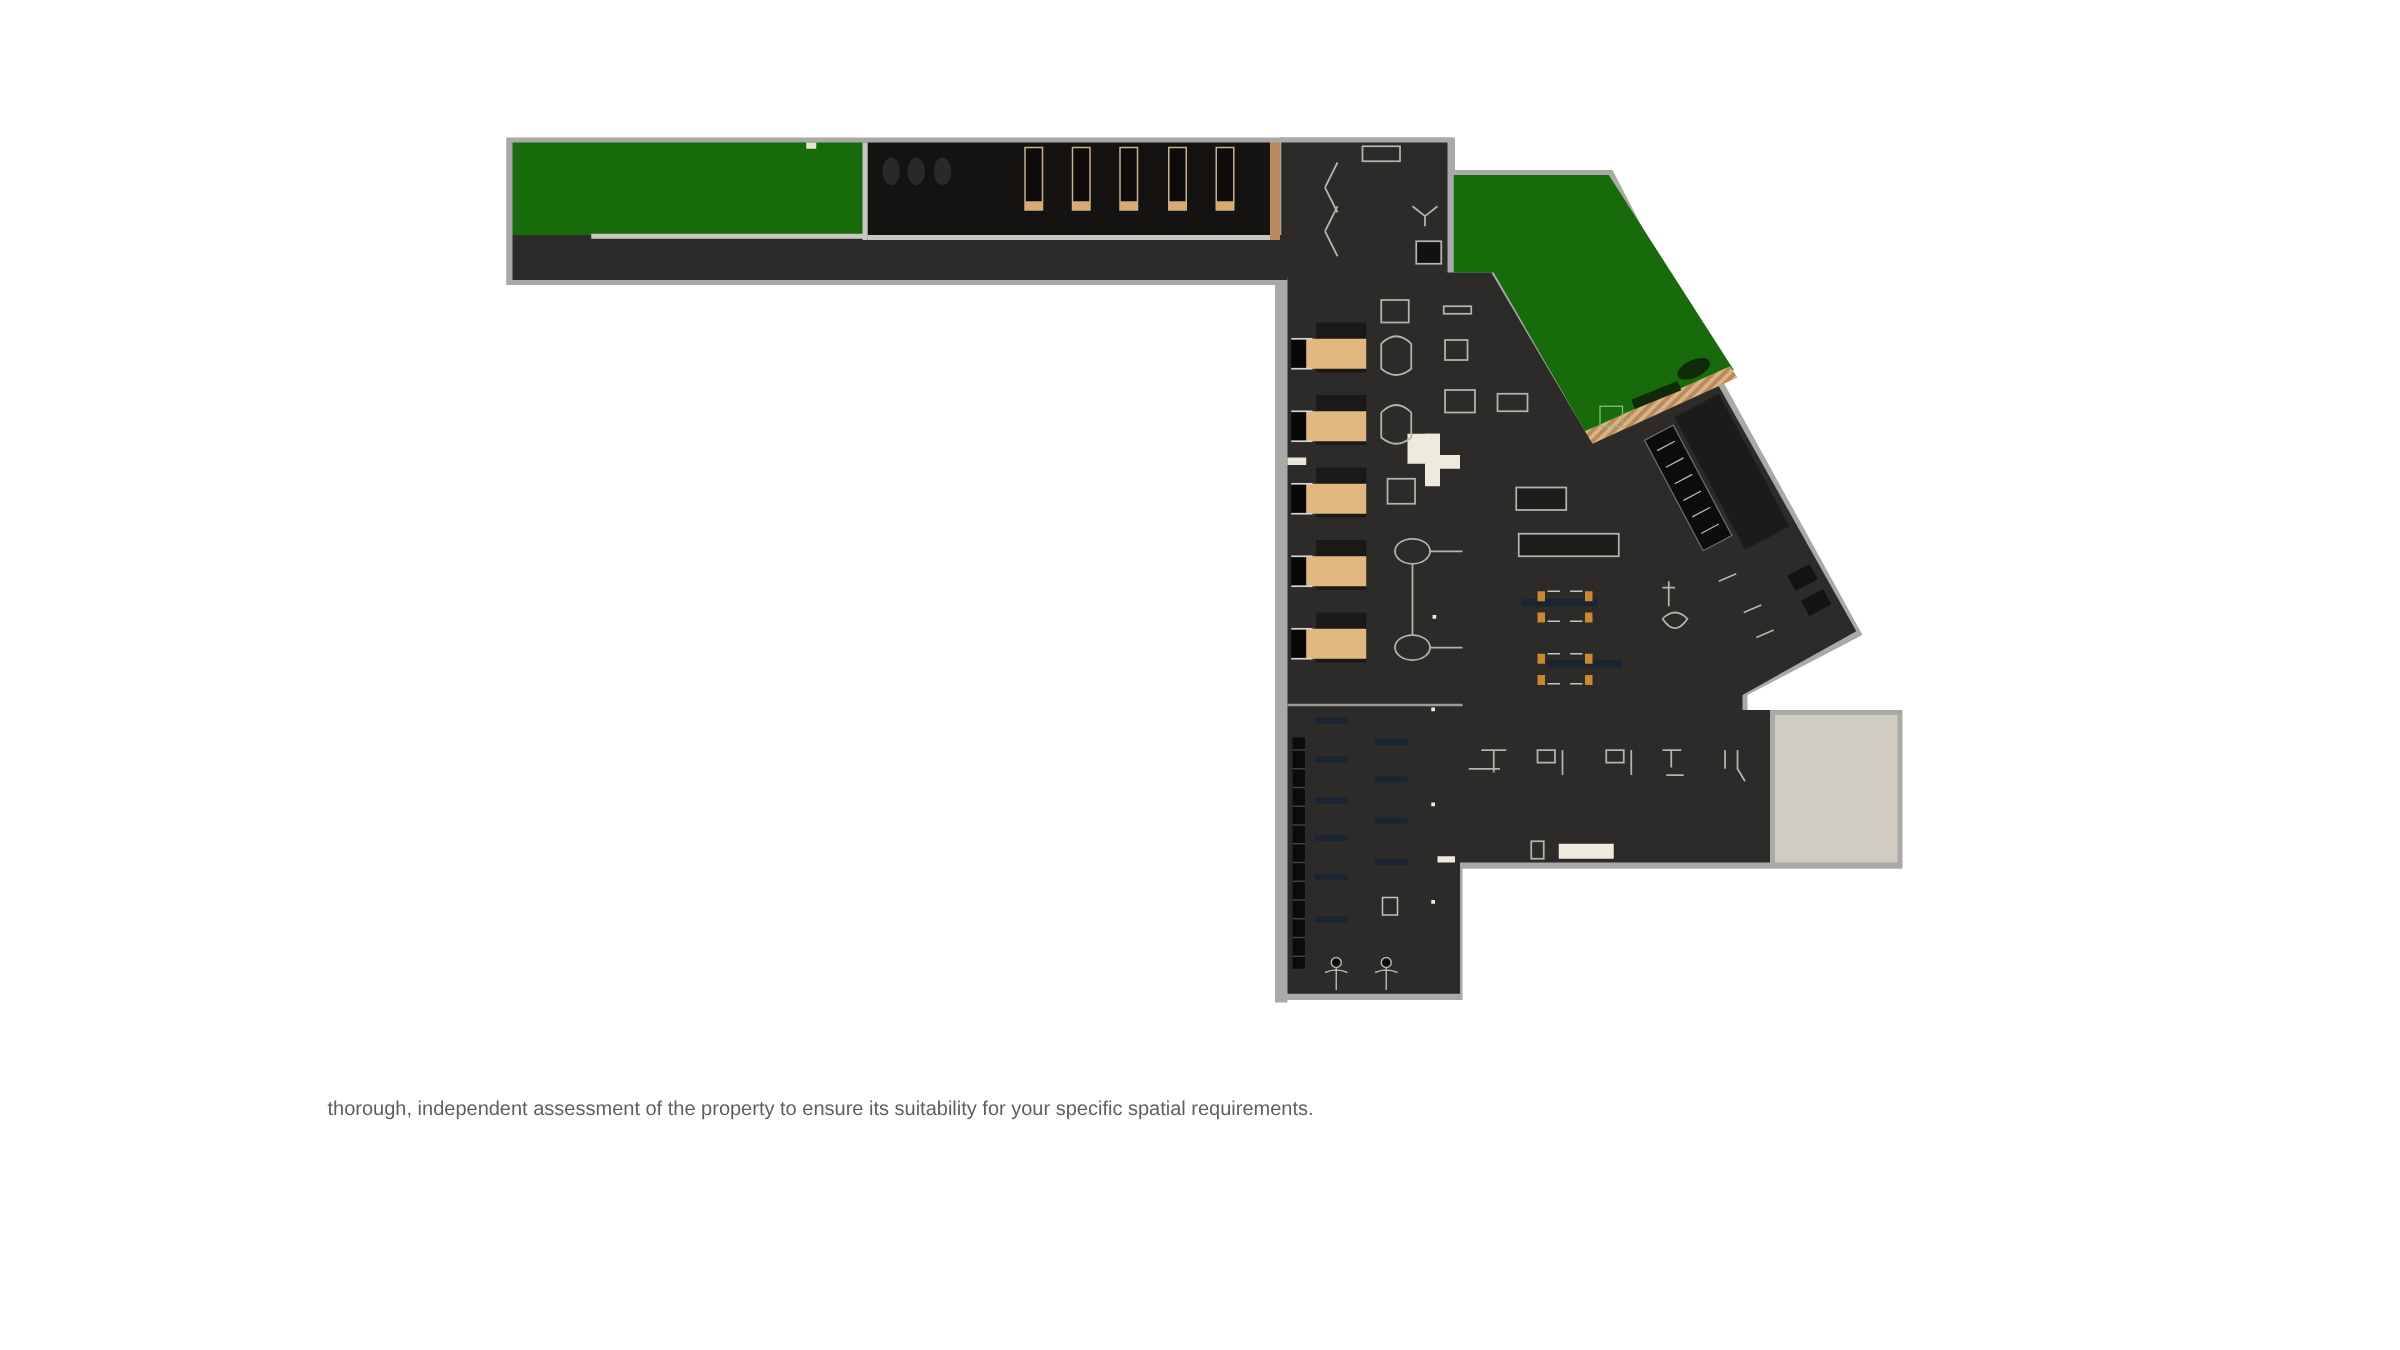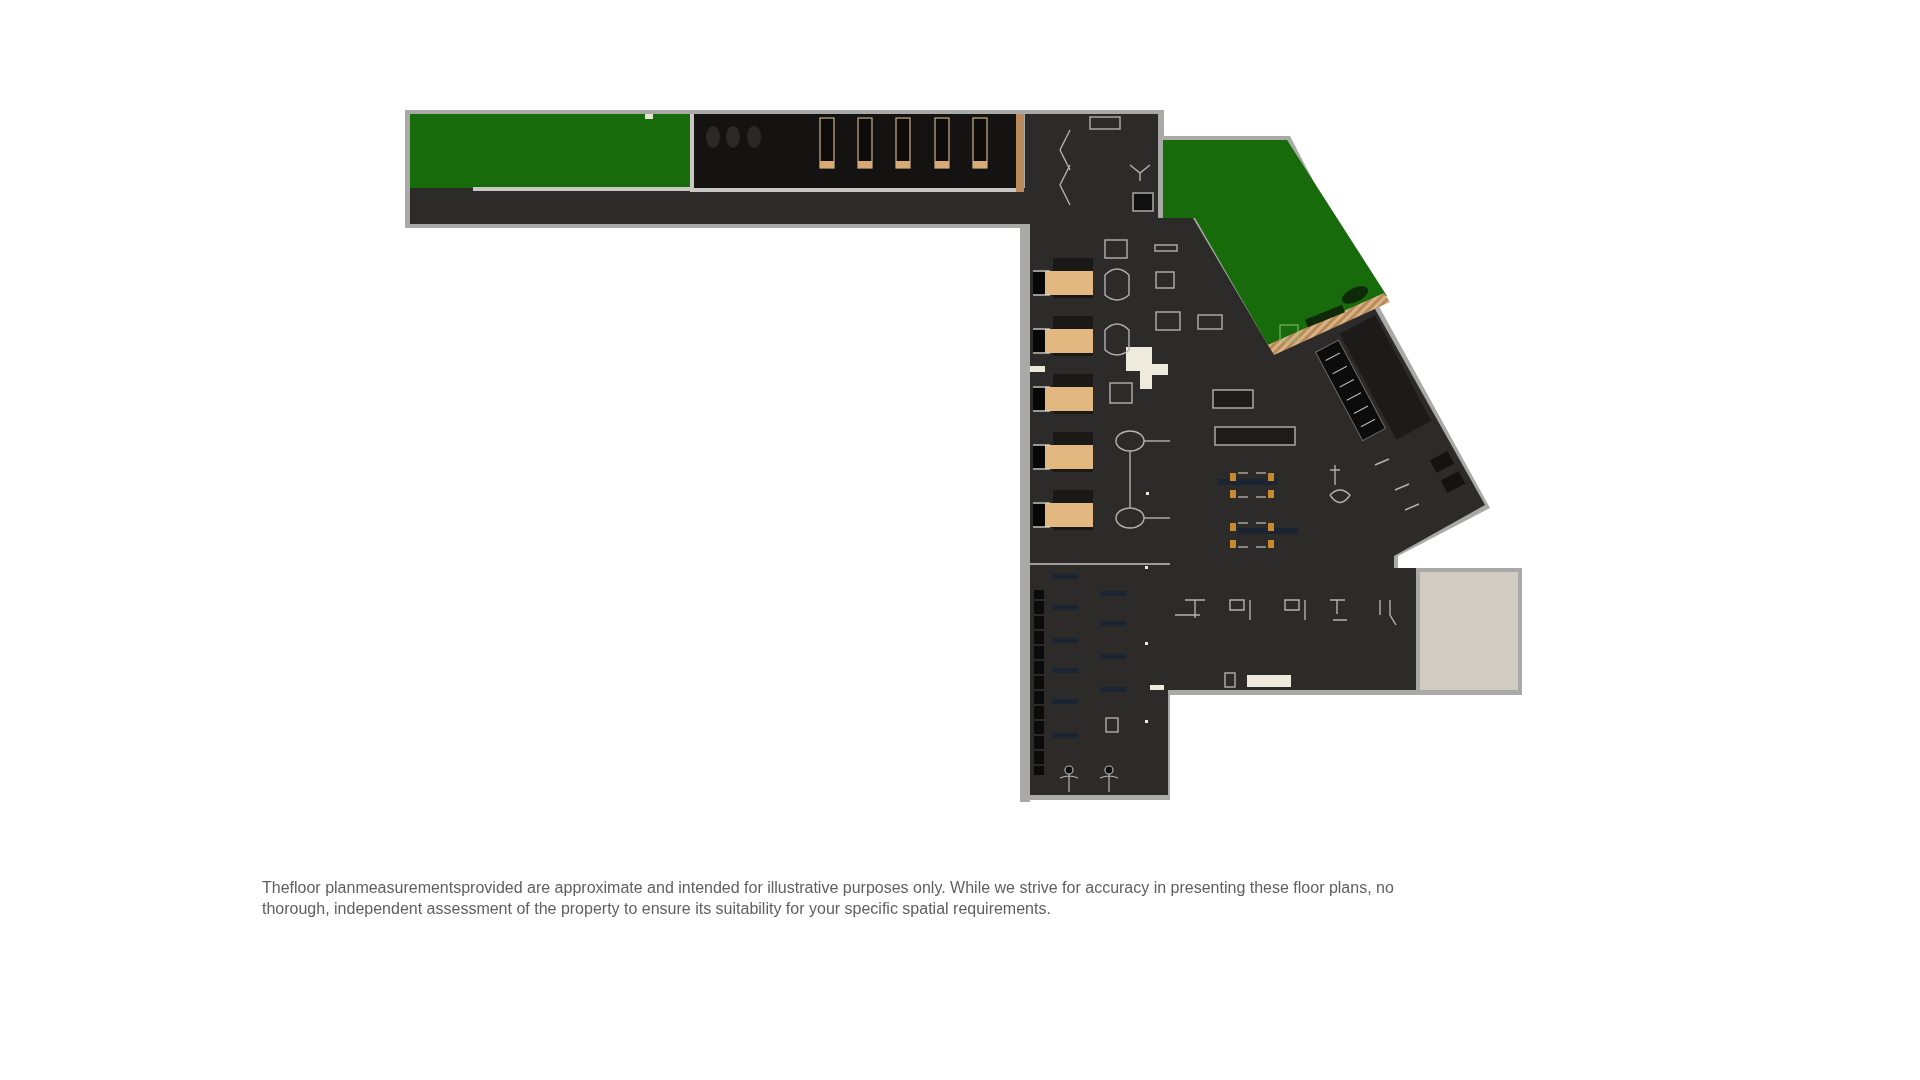--- a/index.html
+++ b/index.html
@@ -246,16 +246,15 @@
   <rect x="1247" y="675" width="44" height="12" fill="#efebdc"></rect>
   <rect x="1150" y="685" width="14" height="5" fill="#efebdc"></rect>
   <rect x="1145" y="566" width="3" height="3" fill="#efebdc"></rect>
   <rect x="1145" y="642" width="3" height="3" fill="#efebdc"></rect>
   <rect x="1145" y="720" width="3" height="3" fill="#efebdc"></rect>
   <rect x="1146" y="492" width="3" height="3" fill="#efebdc"></rect>
 </svg>
 
 <div class="disclaimer">
   <div class="body">
-    <span>Thefloor planmeasurementsprovided are approximate and intended for illustrative purposes only. While we strive for accuracy in presenting these floor plans, no</span>
     <span>thorough, independent assessment of the property to ensure its suitability for your specific spatial requirements.</span>
   </div>
 </div>
 
 </body></html>

